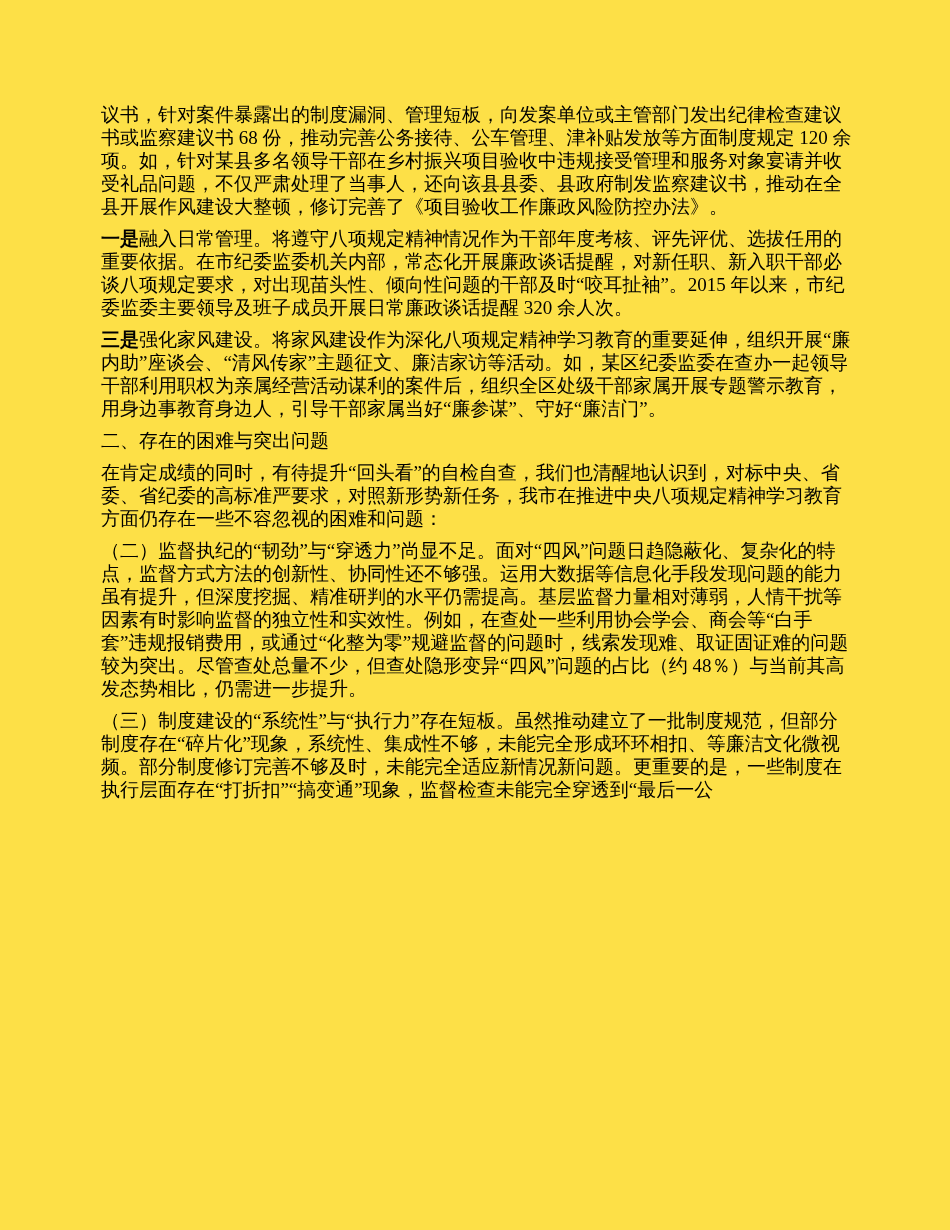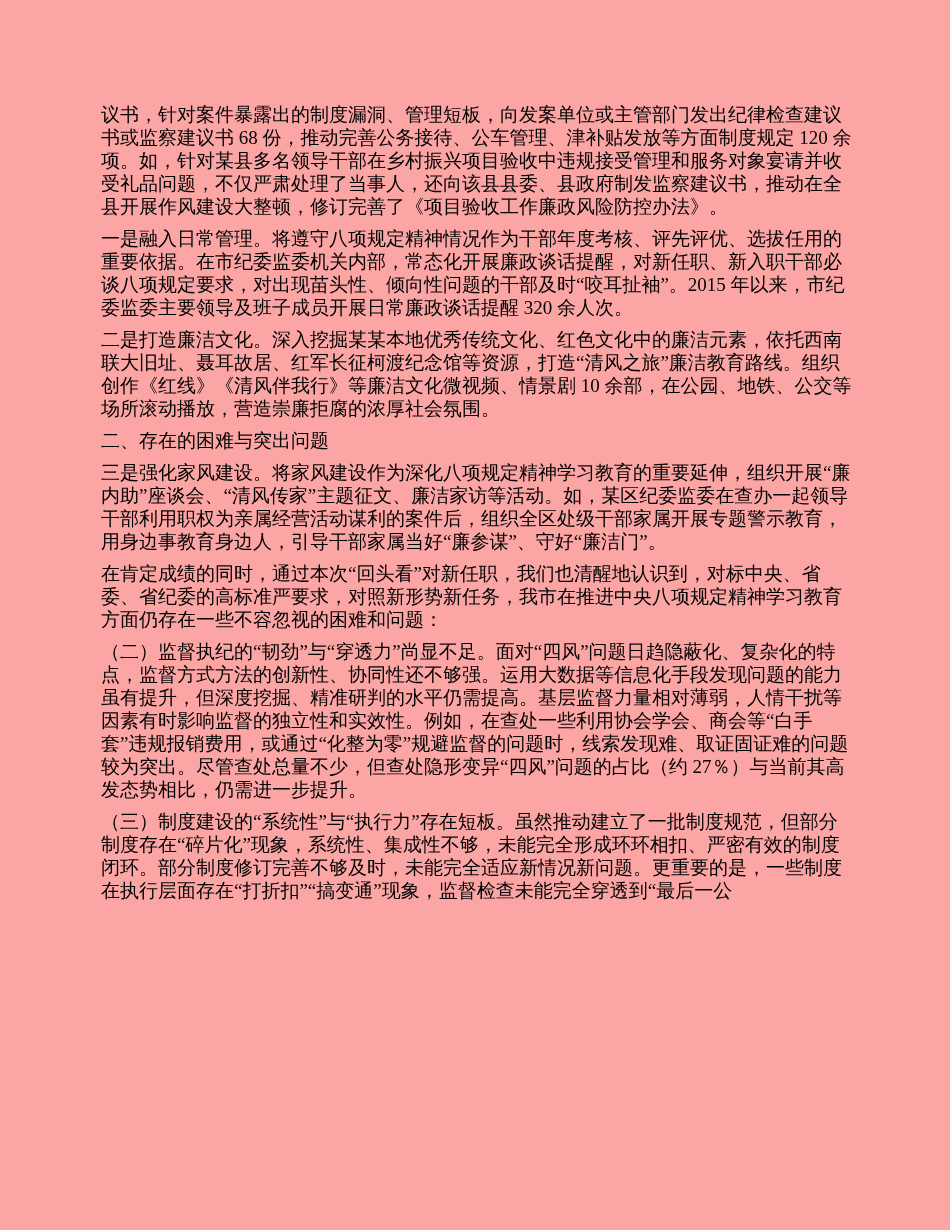--- a/index.html
+++ b/index.html
@@ -10,57 +10,56 @@
     width: 950px;
     height: 1230px;
     background: #ffffff;
     overflow: hidden;
   }
   .page {
     box-sizing: border-box;
     width: 950px;
     height: 1230px;
     padding: 103px 95px 0 101px;
-    background: #fca5a5;
+    background: #fde047;
   }
   .content {
     font-family: "Liberation Serif", "DejaVu Serif", serif;
     font-size: 19px;
     line-height: 23px;
     color: #000000;
     text-align: left;
     word-break: normal;
     overflow-wrap: break-word;
   }
   .content p {
     margin: 0 0 9px 0;
     padding: 0;
   }
   .bold-run {
-    font-weight: normal;
+    font-weight: bold;
   }
 </style>
 </head>
 <body>
 
 <div class="page">
   <div class="content">
 
     <p>议书，针对案件暴露出的制度漏洞、管理短板，向发案单位或主管部门发出纪律检查建议书或监察建议书 68 份，推动完善公务接待、公车管理、津补贴发放等方面制度规定 120 余项。如，针对某县多名领导干部在乡村振兴项目验收中违规接受管理和服务对象宴请并收受礼品问题，不仅严肃处理了当事人，还向该县县委、县政府制发监察建议书，推动在全县开展作风建设大整顿，修订完善了《项目验收工作廉政风险防控办法》。</p>
 
 
     <p><span class="bold-run">一是</span><span>融入日常管理。将遵守八项规定精神情况作为干部年度考核、评先评优、选拔任用的重要依据。在市纪委监委机关内部，常态化开展廉政谈话提醒，对新任职、新入职干部必谈八项规定要求，对出现苗头性、倾向性问题的干部及时“咬耳扯袖”。2015 年以来，市纪委监委主要领导及班子成员开展日常廉政谈话提醒 320 余人次。</span></p>
 
-    <p><span class="bold-run">二是</span><span>打造廉洁文化。深入挖掘某某本地优秀传统文化、红色文化中的廉洁元素，依托西南联大旧址、聂耳故居、红军长征柯渡纪念馆等资源，打造“清风之旅”廉洁教育路线。组织创作《红线》《清风伴我行》等廉洁文化微视频、情景剧 10 余部，在公园、地铁、公交等场所滚动播放，营造崇廉拒腐的浓厚社会氛围。</span></p>
+
+    <p><span class="bold-run">三是</span><span>强化家风建设。将家风建设作为深化八项规定精神学习教育的重要延伸，组织开展“廉内助”座谈会、“清风传家”主题征文、廉洁家访等活动。如，某区纪委监委在查办一起领导干部利用职权为亲属经营活动谋利的案件后，组织全区处级干部家属开展专题警示教育，用身边事教育身边人，引导干部家属当好“廉参谋”、守好“廉洁门”。</span></p>
 
     <p>二、存在的困难与突出问题</p>
 
-    <p><span class="bold-run">三是</span><span>强化家风建设。将家风建设作为深化八项规定精神学习教育的重要延伸，组织开展“廉内助”座谈会、“清风传家”主题征文、廉洁家访等活动。如，某区纪委监委在查办一起领导干部利用职权为亲属经营活动谋利的案件后，组织全区处级干部家属开展专题警示教育，用身边事教育身边人，引导干部家属当好“廉参谋”、守好“廉洁门”。</span></p>
-
-    <p>在肯定成绩的同时，通过本次“回头看”对新任职，我们也清醒地认识到，对标中央、省委、省纪委的高标准严要求，对照新形势新任务，我市在推进中央八项规定精神学习教育方面仍存在一些不容忽视的困难和问题：</p>
+    <p>在肯定成绩的同时，有待提升“回头看”的自检自查，我们也清醒地认识到，对标中央、省委、省纪委的高标准严要求，对照新形势新任务，我市在推进中央八项规定精神学习教育方面仍存在一些不容忽视的困难和问题：</p>
 
 
-    <p>（二）监督执纪的“韧劲”与“穿透力”尚显不足。面对“四风”问题日趋隐蔽化、复杂化的特点，监督方式方法的创新性、协同性还不够强。运用大数据等信息化手段发现问题的能力虽有提升，但深度挖掘、精准研判的水平仍需提高。基层监督力量相对薄弱，人情干扰等因素有时影响监督的独立性和实效性。例如，在查处一些利用协会学会、商会等“白手套”违规报销费用，或通过“化整为零”规避监督的问题时，线索发现难、取证固证难的问题较为突出。尽管查处总量不少，但查处隐形变异“四风”问题的占比（约 27％）与当前其高发态势相比，仍需进一步提升。</p>
+    <p>（二）监督执纪的“韧劲”与“穿透力”尚显不足。面对“四风”问题日趋隐蔽化、复杂化的特点，监督方式方法的创新性、协同性还不够强。运用大数据等信息化手段发现问题的能力虽有提升，但深度挖掘、精准研判的水平仍需提高。基层监督力量相对薄弱，人情干扰等因素有时影响监督的独立性和实效性。例如，在查处一些利用协会学会、商会等“白手套”违规报销费用，或通过“化整为零”规避监督的问题时，线索发现难、取证固证难的问题较为突出。尽管查处总量不少，但查处隐形变异“四风”问题的占比（约 48％）与当前其高发态势相比，仍需进一步提升。</p>
 
-    <p>（三）制度建设的“系统性”与“执行力”存在短板。虽然推动建立了一批制度规范，但部分制度存在“碎片化”现象，系统性、集成性不够，未能完全形成环环相扣、严密有效的制度闭环。部分制度修订完善不够及时，未能完全适应新情况新问题。更重要的是，一些制度在执行层面存在“打折扣”“搞变通”现象，监督检查未能完全穿透到“最后一公</p>
+    <p>（三）制度建设的“系统性”与“执行力”存在短板。虽然推动建立了一批制度规范，但部分制度存在“碎片化”现象，系统性、集成性不够，未能完全形成环环相扣、等廉洁文化微视频。部分制度修订完善不够及时，未能完全适应新情况新问题。更重要的是，一些制度在执行层面存在“打折扣”“搞变通”现象，监督检查未能完全穿透到“最后一公</p>
 
   </div>
 </div>
 
 </body></html>

